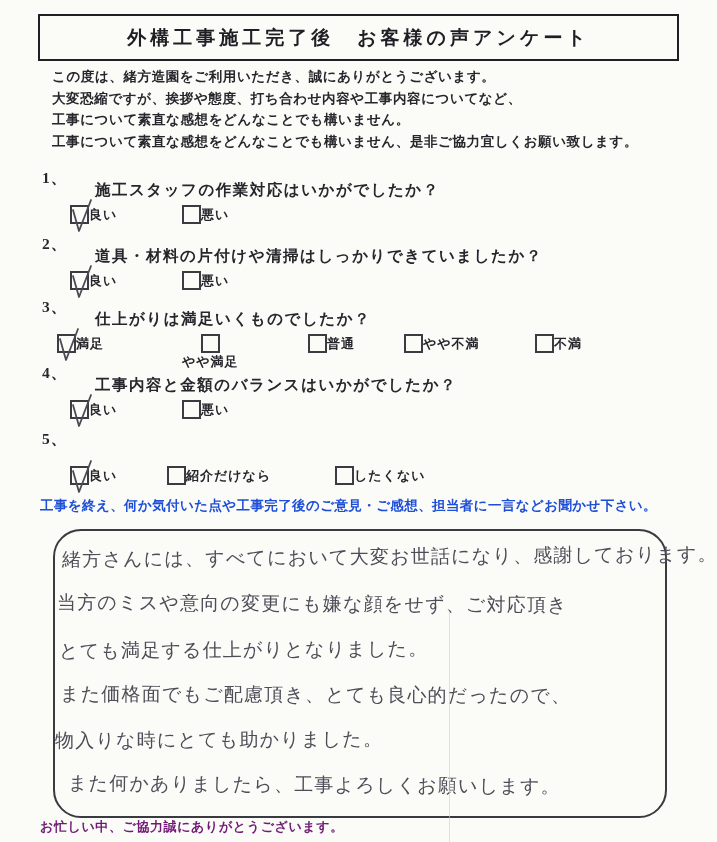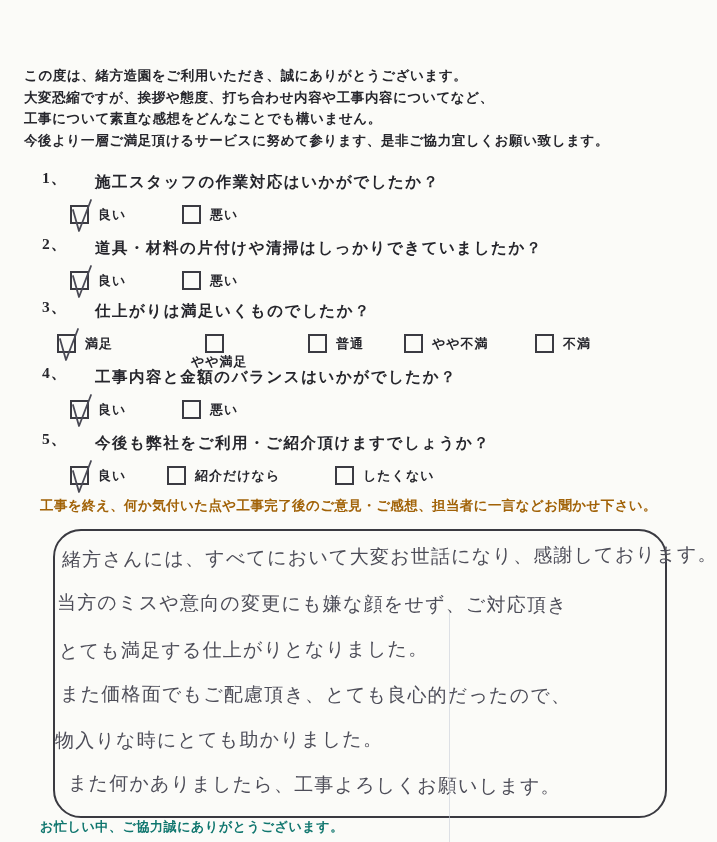--- a/index.html
+++ b/index.html
@@ -10,69 +10,72 @@
     color:#26262c;
   }
   .title-box{
     position:absolute;left:38px;top:14px;width:637px;height:43px;
     border:2px solid #1f1f24;display:flex;align-items:center;justify-content:center;
     background:#fbfbf8;
   }
   .title-box h1{
     margin:0;font-size:19px;font-weight:600;letter-spacing:4px;color:#1e1e24;
   }
-  .intro{position:absolute;left:24px;top:66px;width:640px;font-family:Liberation Mono, monospace;}
+  .intro{position:absolute;left:52px;top:66px;width:640px;}
   .intro-line{
     font-size:13.5px;font-weight:600;line-height:21.5px;letter-spacing:0.6px;color:#26262c;
     white-space:nowrap;
   }
   .question{position:absolute;left:0;width:717px;}
   .q-head{position:relative;height:24px;}
   .q-num{position:absolute;left:42px;top:0;font-size:15.5px;font-weight:700;letter-spacing:1px;}
-  .q-text{position:absolute;left:95px;top:4px;font-size:15.5px;font-weight:700;letter-spacing:1.5px;white-space:nowrap;}
+  .q-text{position:absolute;left:95px;top:12px;font-size:15.5px;font-weight:700;letter-spacing:1.5px;white-space:nowrap;}
   .opt-row{position:relative;height:30px;margin-top:13px;}
   .option{position:absolute;top:0;display:flex;align-items:center;}
   .cb{
     position:relative;width:15px;height:15px;border:2px solid #3b3b42;
     background:transparent;flex:0 0 auto;
   }
   .cb svg{position:absolute;left:-5px;top:-9px;overflow:visible;pointer-events:none;}
-  .opt-label{margin-left:9px;font-size:13px;font-weight:700;letter-spacing:1px;white-space:nowrap;color:#26262c;}
+  .opt-label{margin-left:0;font-size:13px;font-weight:700;letter-spacing:1px;white-space:nowrap;color:#26262c;}
   .comment-prompt{
     position:absolute;left:40px;top:497px;width:660px;
-    font-size:13.5px;font-weight:700;letter-spacing:0.4px;white-space:nowrap;color:#a16207;
+    font-size:13.5px;font-weight:700;letter-spacing:0.4px;white-space:nowrap;color:#1d4ed8;
   }
   .comment-box{
     position:absolute;left:53px;top:529px;width:610px;height:285px;
     border:2px solid #3a3a41;border-radius:28px;background:transparent;
   }
   .hw-line{
     position:absolute;font-size:19px;color:#4d4d58;letter-spacing:1.2px;
     white-space:nowrap;font-weight:400;
   }
   .fold-line{
     position:absolute;left:449px;top:612px;width:1px;height:230px;
     background:#c9ced9;opacity:0.6;
   }
   .closing{
     position:absolute;left:40px;top:818px;
-    font-size:13px;font-weight:700;letter-spacing:0.6px;white-space:nowrap;color:#0f766e;
+    font-size:13px;font-weight:700;letter-spacing:0.6px;white-space:nowrap;color:#701a75;
   }
 </style>
 </head>
 <body>
 
 <div class="page">
 
+  <div class="title-box">
+    <h1>外構工事施工完了後　お客様の声アンケート</h1>
+  </div>
 
   <div class="intro" id="intro">
       <div class="intro-line">この度は、緒方造園をご利用いただき、誠にありがとうございます。</div>
       <div class="intro-line">大変恐縮ですが、挨拶や態度、打ち合わせ内容や工事内容についてなど、</div>
       <div class="intro-line">工事について素直な感想をどんなことでも構いません。</div>
-      <div class="intro-line">今後より一層ご満足頂けるサービスに努めて参ります、是非ご協力宜しくお願い致します。</div>
+      <div class="intro-line">工事について素直な感想をどんなことでも構いません、是非ご協力宜しくお願い致します。</div>
     </div>
 
   <div id="questions">
       <div class="question" style="top: 168px;">
         <div class="q-head">
           <span class="q-num">1、</span>
           <span class="q-text">施工スタッフの作業対応はいかがでしたか？</span>
         </div>
         <div class="opt-row">
           <span class="option" style="left: 70px;">
@@ -157,21 +160,20 @@
           </span>
           <span class="option" style="left: 182px;">
             <span class="cb"></span>
             <span class="opt-label">悪い</span>
           </span>
         </div>
       </div>
       <div class="question" style="top: 429px;">
         <div class="q-head">
           <span class="q-num">5、</span>
-          <span class="q-text">今後も弊社をご利用・ご紹介頂けますでしょうか？</span>
         </div>
         <div class="opt-row">
           <span class="option" style="left: 70px;">
             <span class="cb">
               <svg width="28" height="36" viewBox="0 0 28 36">
                 <path d="M6 12 L12 33 L24 2" fill="none" stroke="#4a4a55" stroke-width="1.8" stroke-linejoin="round" stroke-linecap="round"></path>
               </svg>
             </span>
             <span class="opt-label">良い</span>
           </span>

